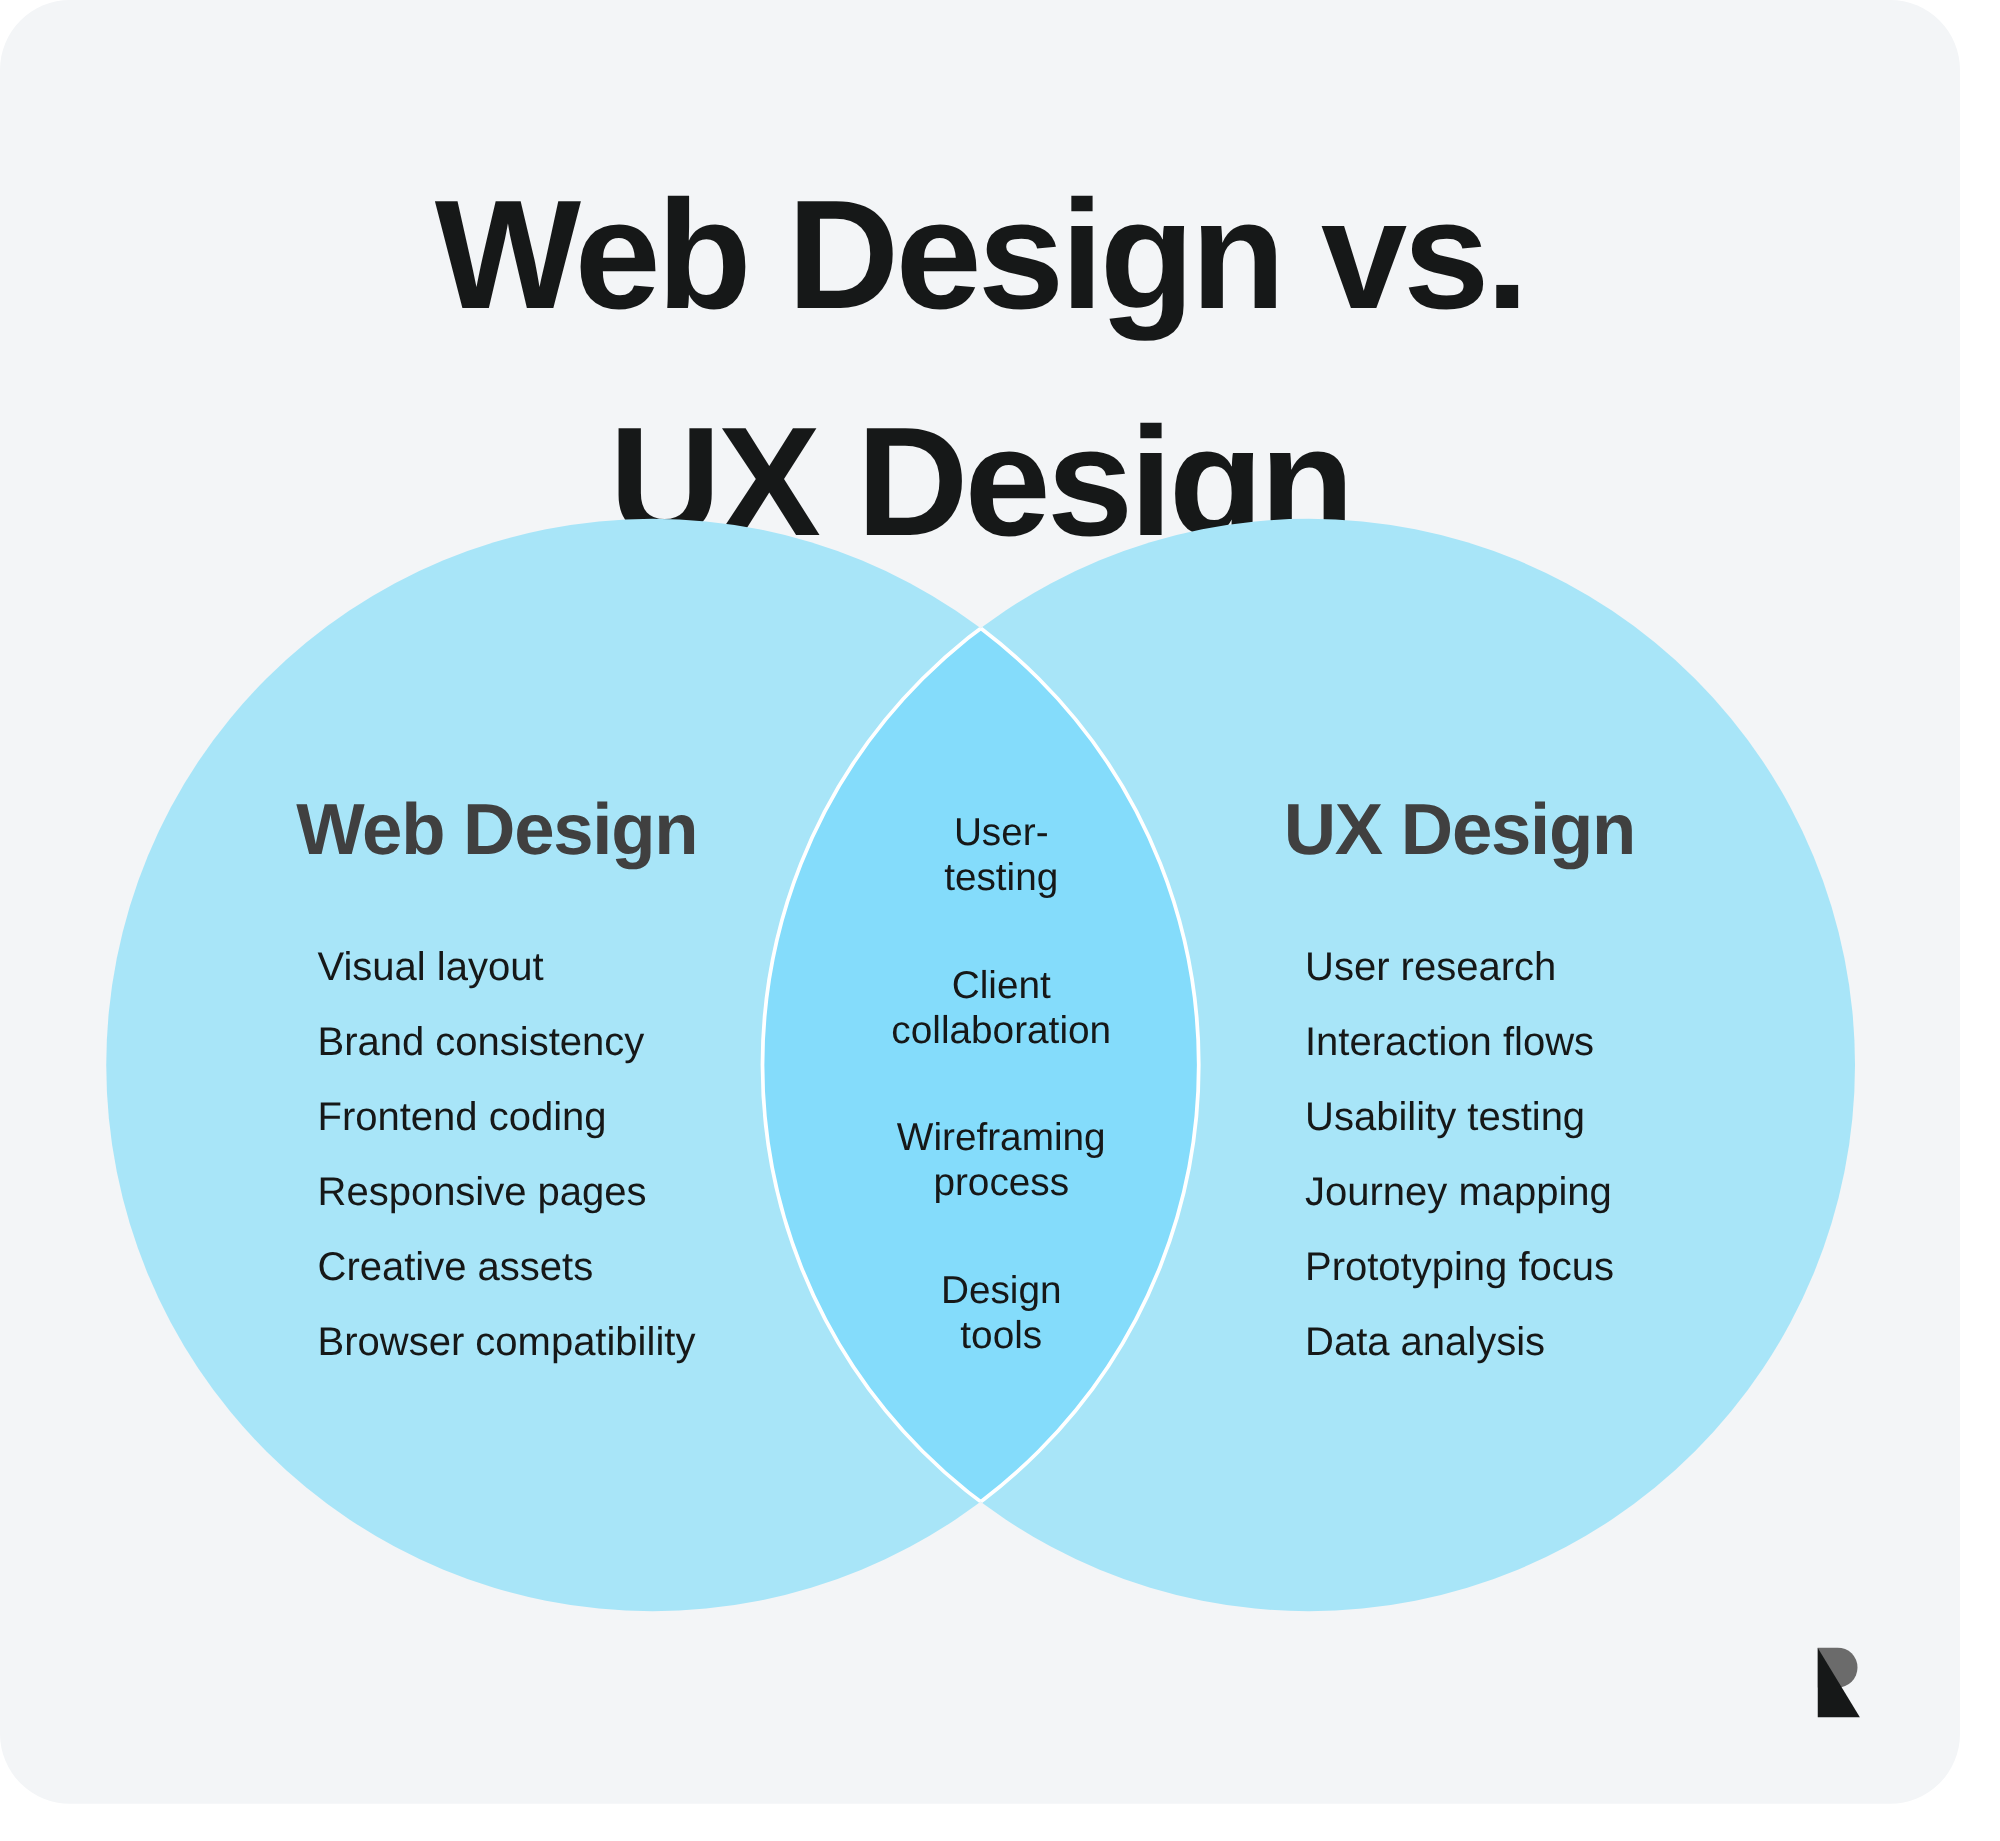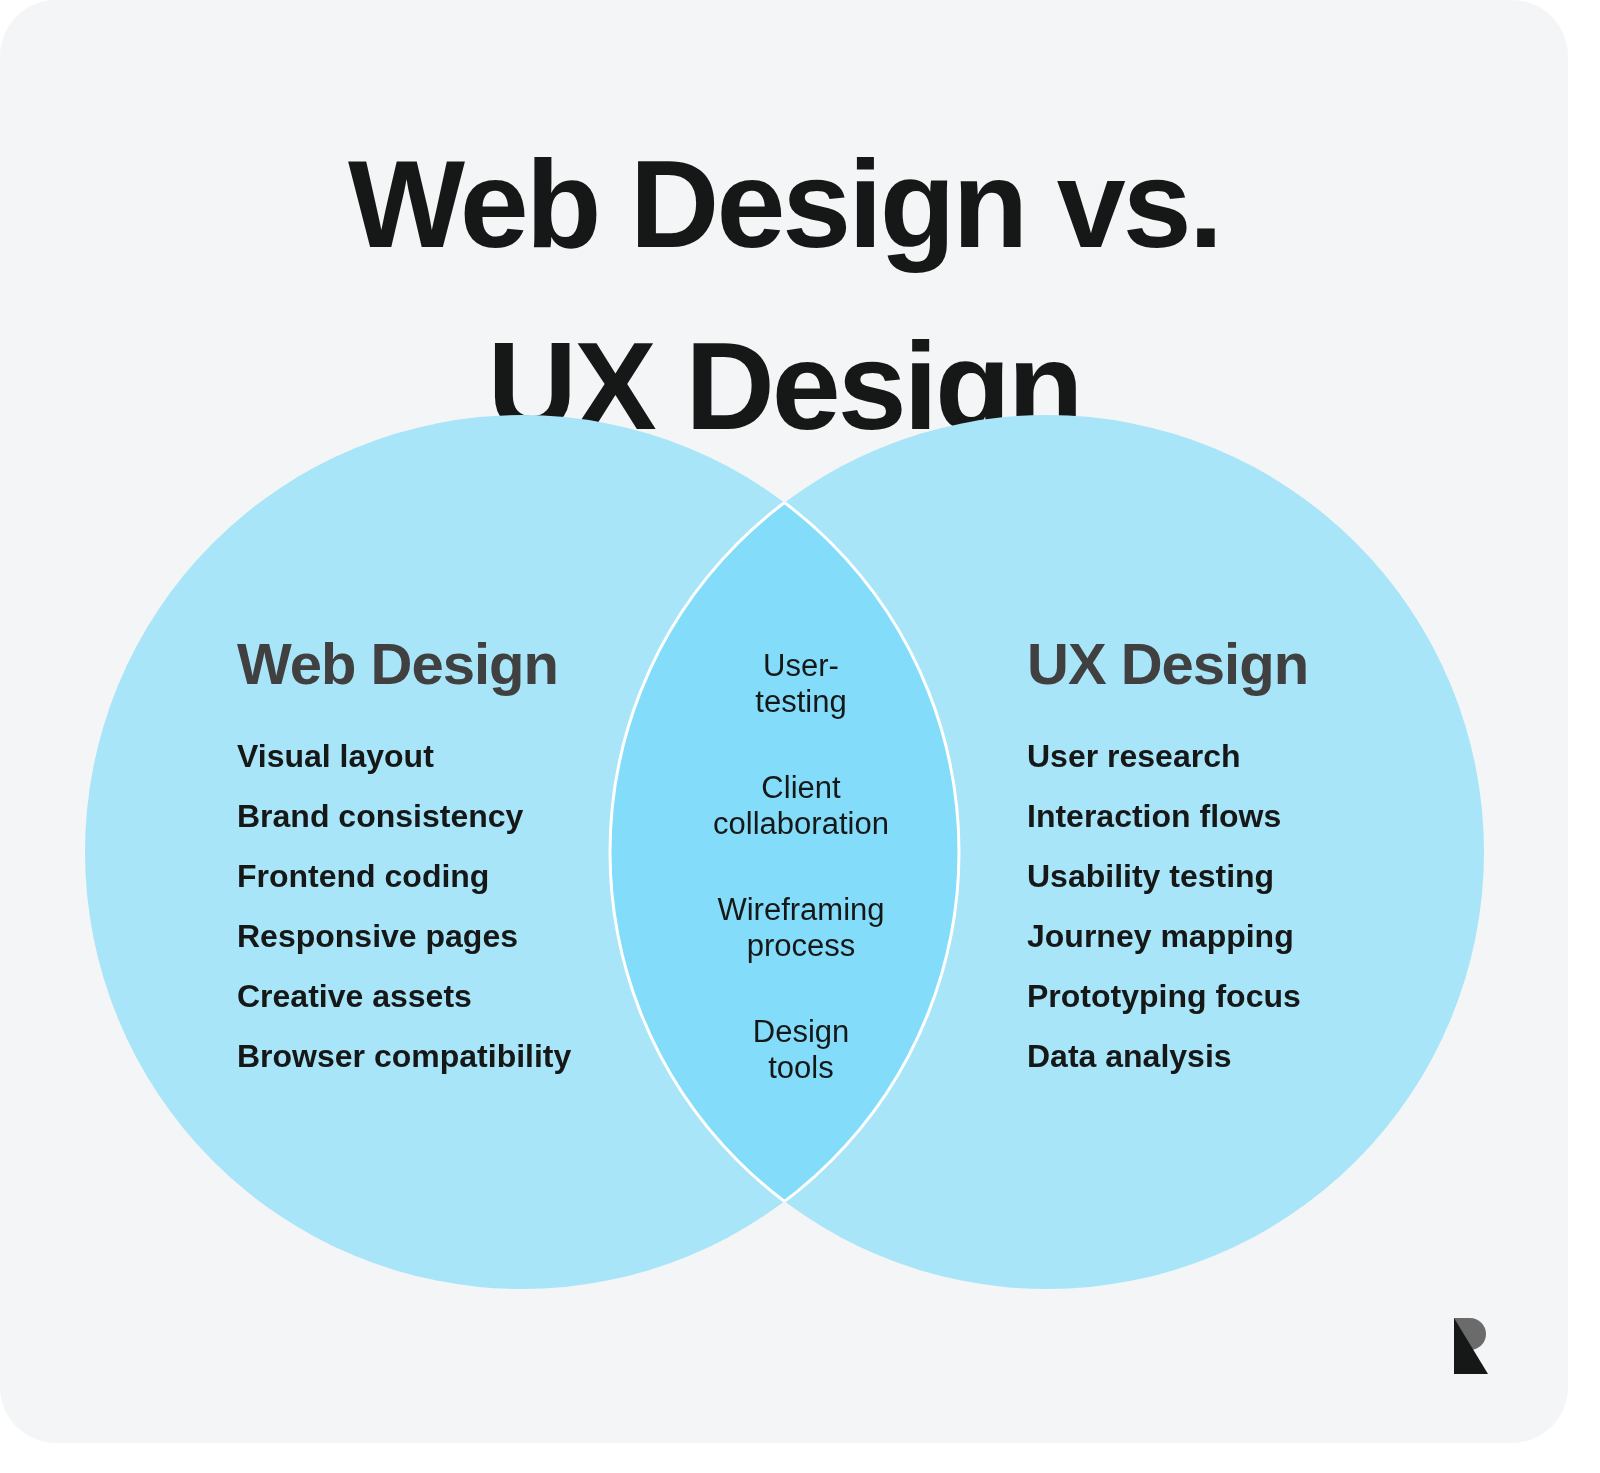--- a/index.html
+++ b/index.html
@@ -14,21 +14,21 @@
       font-family: "Liberation Sans", sans-serif; font-weight: 700;
       font-size: 124px; line-height: 140px; letter-spacing: -3px;
     }
     .title span { display: block; margin-top: 42px; }
     svg.venn { position: absolute; left: 0; top: 0; }
     .heading {
       position: absolute; color: #404040;
       font-family: "Liberation Sans", sans-serif; font-weight: 700;
       font-size: 58px; line-height: 64px; letter-spacing: -1px; white-space: nowrap;
     }
-    .list { position: absolute; margin: 0; padding: 0; list-style: none; font-weight: bold; }
+    .list { position: absolute; margin: 17px; padding: 0; list-style: none; }
     .list li {
       font-family: "Liberation Sans", sans-serif; color: #161818;
       font-size: 32px; line-height: 60px; height: 60px; white-space: nowrap;
     }
     .center-list {
       position: absolute; left: 635px; width: 300px; top: 632px;
       margin: 16px; padding: 0; list-style: none; text-align: center;
     }
     .center-list li {
       font-family: "Liberation Sans", sans-serif; color: #161818;

